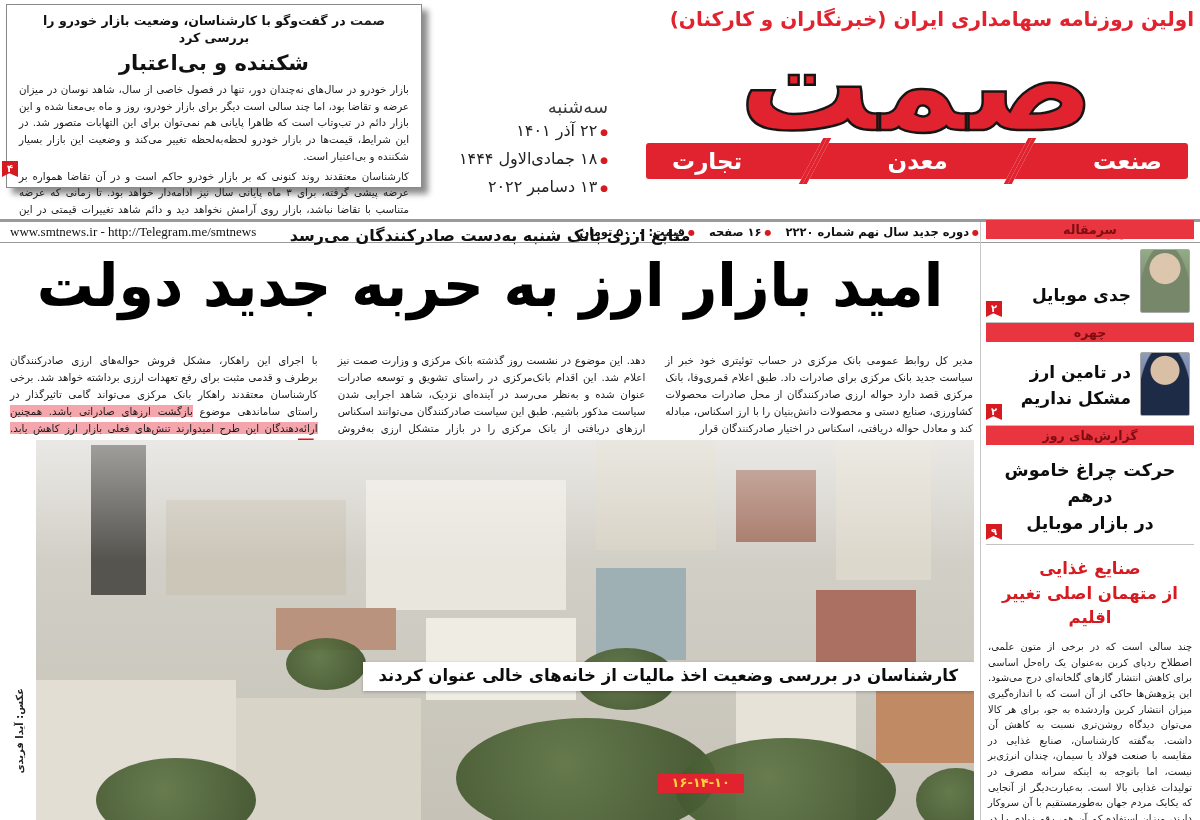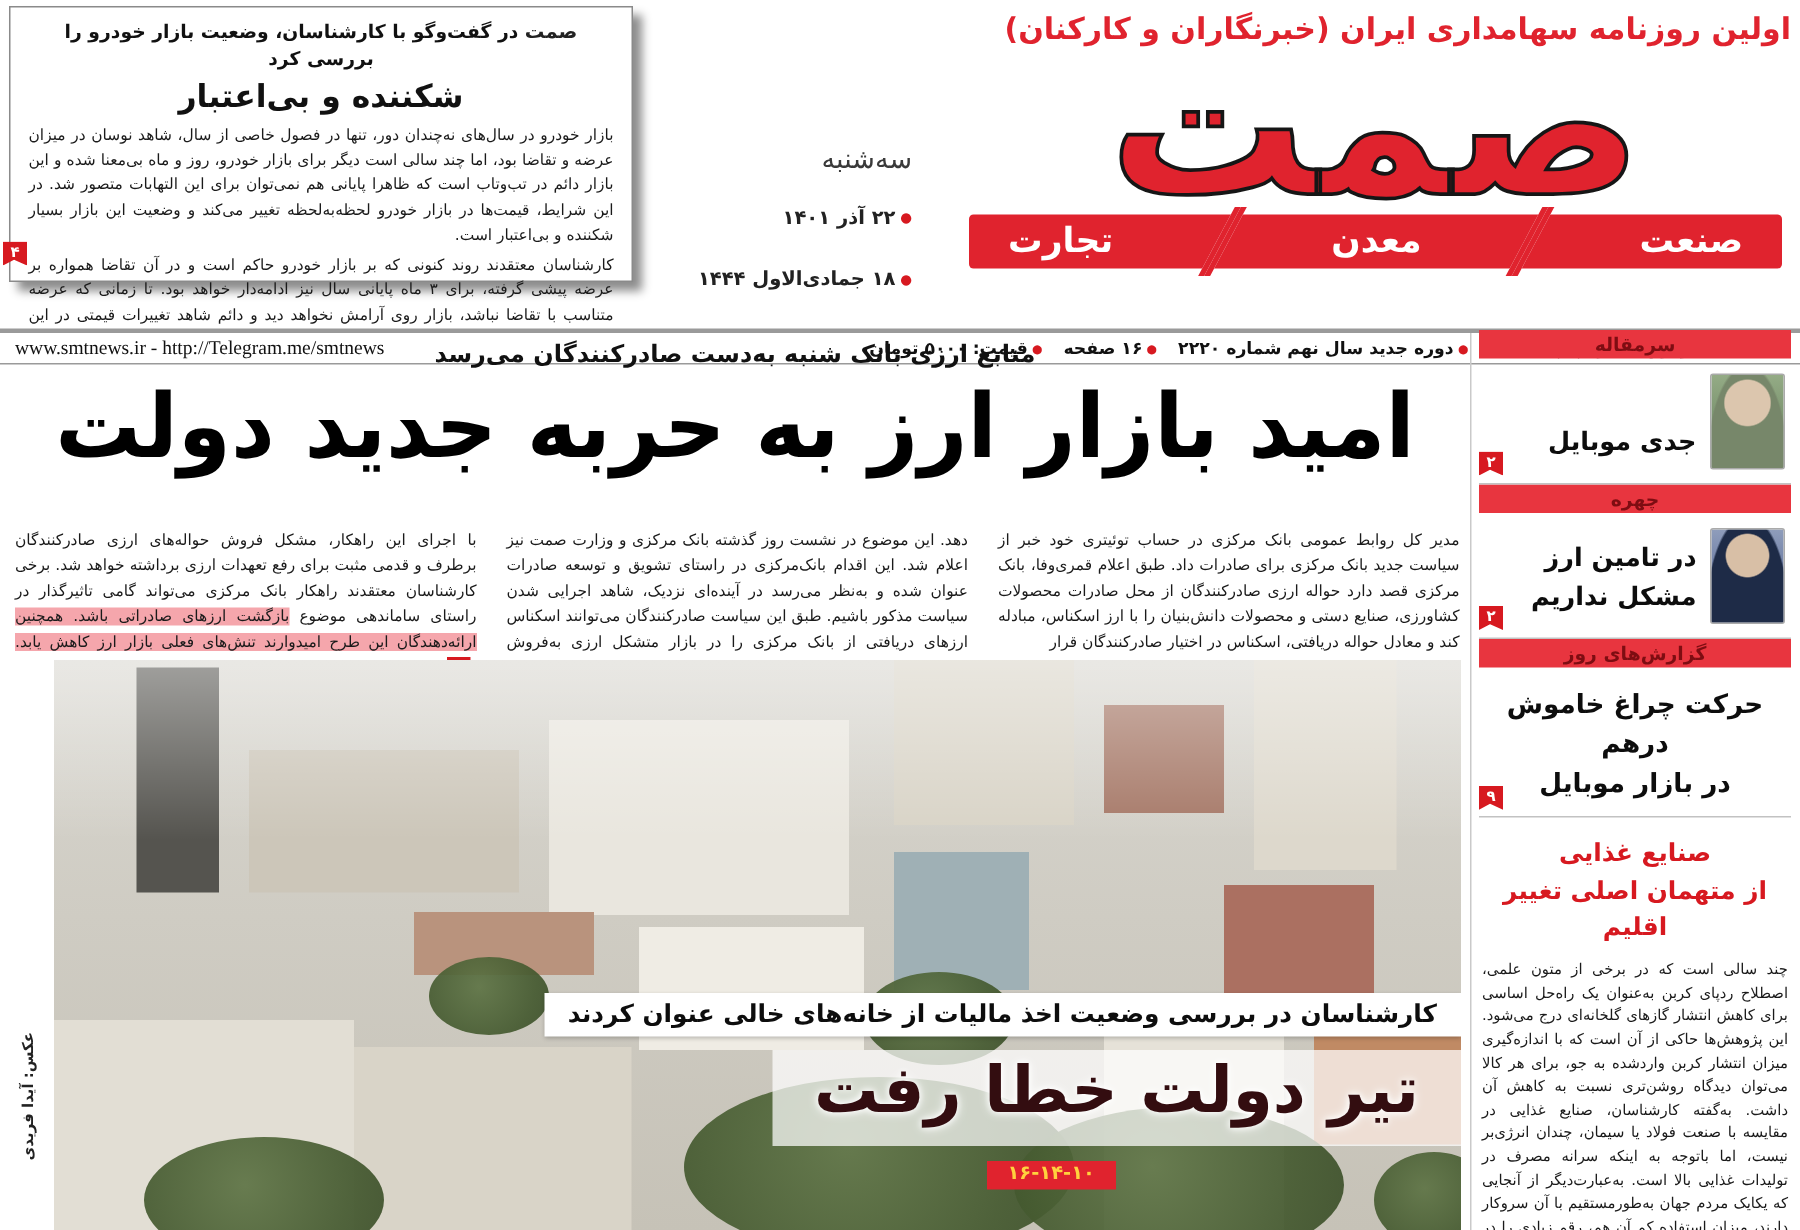--- a/index.html
+++ b/index.html
@@ -22,21 +22,21 @@
   .badge{
     position:absolute;min-width:16px;height:16px;padding:0 2px;background:#d71920;color:#fff;
     font-size:10px;font-weight:bold;text-align:center;line-height:15px;
     clip-path:polygon(0 0,100% 0,100% 100%,46% 76%,0 100%);
     direction:rtl;
   }
   .badge.inline{position:relative;display:inline-block;vertical-align:middle;}
   
   .dates{position:absolute;left:428px;top:96px;width:180px;direction:rtl;text-align:right;}
   .weekday{font-size:18px;font-weight:400;color:#3a3a3a;letter-spacing:1px;margin-bottom:0;}
-  .date-line{font-size:13px;font-weight:bold;color:#222;line-height:1.75;margin-top:18px;}
+  .date-line{font-size:16px;font-weight:normal;color:#222;line-height:1.75;}
   .date-line::before{content:"● ";color:#d71920;font-size:9px;vertical-align:1px;}
   
   .mast{position:absolute;left:640px;top:0;width:554px;height:192px;direction:rtl;}
   .tagline{font-size:20px;font-weight:900;color:#e0232e;text-align:right;margin-top:7px;letter-spacing:-.3px;}
   .logo-wrap{position:relative;height:152px;margin-top:2px;border-radius:16px;}
   .logo-big{
     position:absolute;right:0;left:0;top:-28px;text-align:center;font-size:132px;font-weight:900;
     color:#e0232e;-webkit-text-stroke:2.5px #161616;letter-spacing:-6px;line-height:1.2;
   }
   .ribbon{
@@ -192,21 +192,20 @@
     <div class="b win" style="left:700px;top:248px;width:120px;height:132px;background:#e6e2d8;"></div>
     <div class="t" style="left:250px;top:198px;width:80px;height:52px;"></div>
     <div class="t" style="left:540px;top:208px;width:100px;height:62px;"></div>
     <div class="t" style="left:420px;top:278px;width:260px;height:120px;"></div>
     <div class="t" style="left:640px;top:298px;width:220px;height:104px;"></div>
     <div class="t" style="left:60px;top:318px;width:160px;height:84px;"></div>
     <div class="t" style="left:880px;top:328px;width:80px;height:64px;"></div>
     <div class="haze"></div>
 
     <div class="ph-kicker">کارشناسان در بررسی وضعیت اخذ مالیات از خانه‌های خالی عنوان کردند</div>
-    <div class="ph-head">تیر دولت خطا رفت</div>
     <div class="ph-pages">۱۶-۱۴-۱۰</div>
   </div>
   <div class="credit">عکس: آیدا فریدی</div>
 
   <div class="vdivider"></div>
   <div class="sidebar">
 
     <div class="sb-header">سرمقاله</div>
     <div class="sb-item">
       <div class="sb-photo portrait1"></div>

